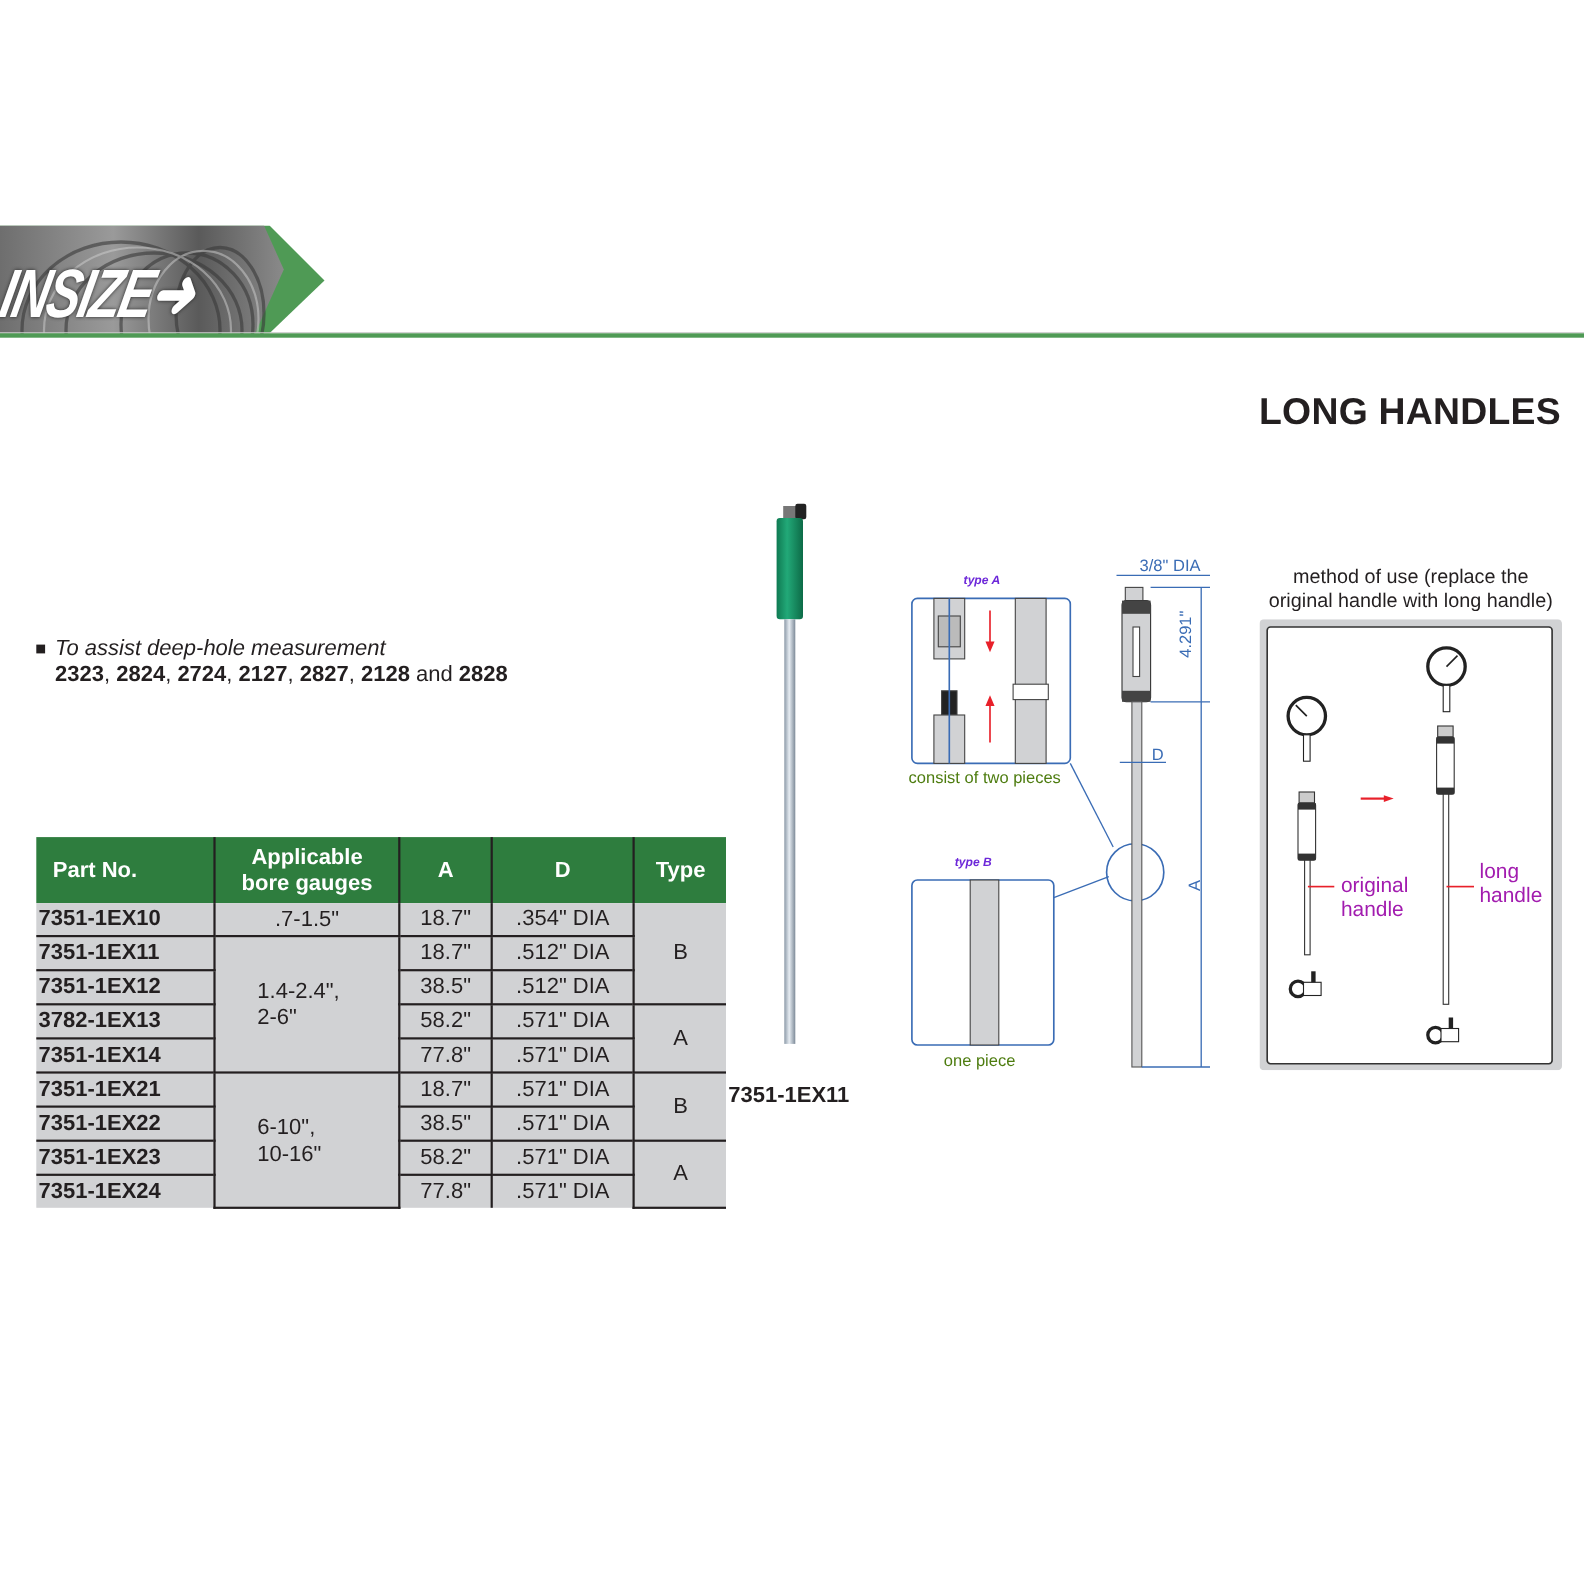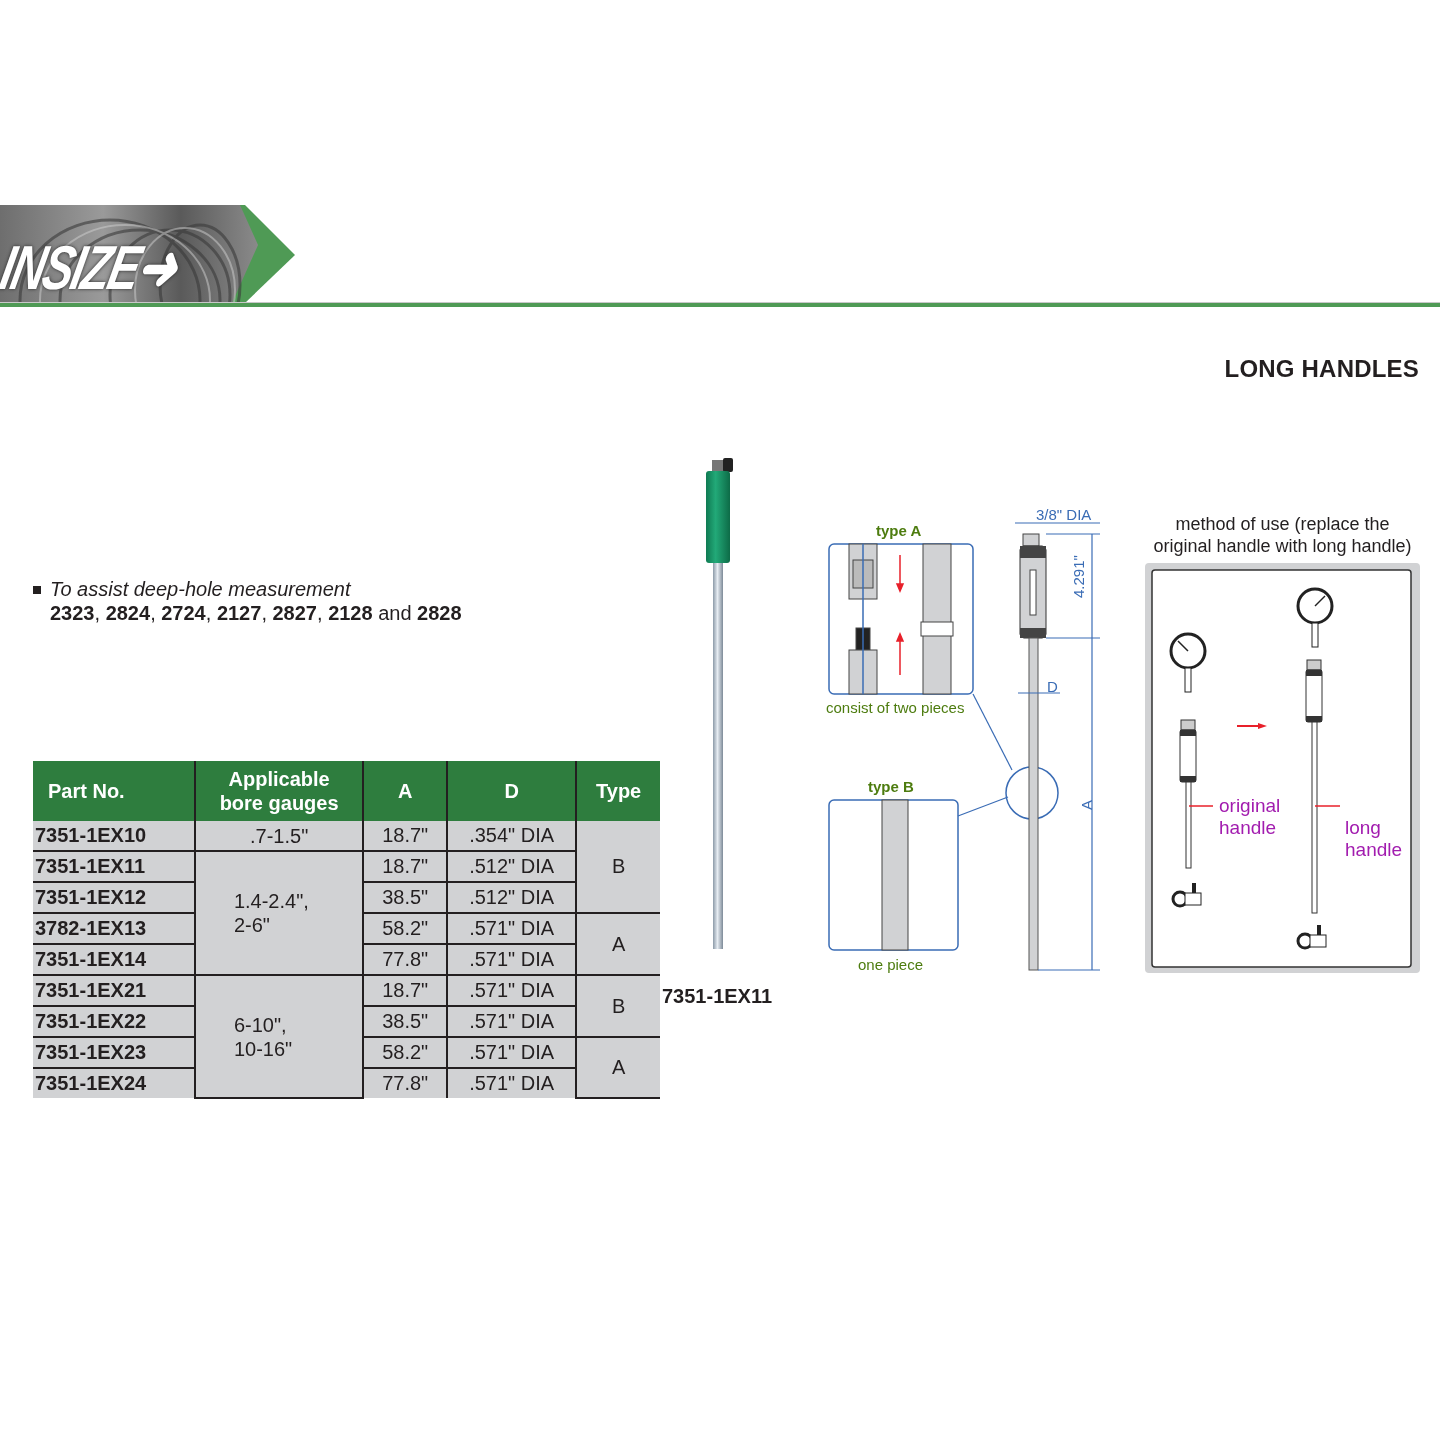--- a/index.html
+++ b/index.html
@@ -3,40 +3,40 @@
 <meta charset="utf-8">
 <style>
   html, body { margin:0; padding:0; }
   body { width:1440px; height:1440px; background:#ffffff; position:relative; overflow:hidden; font-family:"Liberation Sans", sans-serif; color:#231f20; }
   .abs { position:absolute; }
   
   .banner { left:0; top:205px; width:300px; height:100px; }
   .banner-line { left:0; top:303px; width:1440px; height:4px; background:#4f9a55; }
   .banner-line2 { left:0; top:302px; width:1440px; height:1px; background:#c8c8c8; }
   .logo-text { left:2px; top:240px; font-size:46px; font-weight:bold; font-style:italic; color:#ffffff; letter-spacing:-2px; transform:skewX(-12deg) scaleY(1.35); transform-origin:left center; text-shadow:0 0 3px #222; }
-  .page-title { right:21px; top:355px; font-size:24px; font-weight:bold; color:#231f20; letter-spacing:0.2px; }
+  .page-title { right:21px; top:355px; font-size:34px; font-weight:bold; color:#231f20; letter-spacing:0.2px; }
   
   .bullets { left:33px; top:577px; font-size:20px; line-height:24px; color:#231f20; }
   .bullet-row { display:flex;font-style:italic; }
   .bullet-sq { width:8px; height:8px; background:#231f20; margin:9px 9px 0 0; flex:none; }
   .bullet-indent { padding-left:17px; }
   
   table.spec { position:absolute; left:33px; top:761px; border-collapse:collapse; width:627px; font-size:20px; }
   table.spec th { background:#2e7d3e; color:#ffffff; font-weight:bold; height:60px; padding:0; border-left:2px solid #231f20; line-height:24px; }
   table.spec th:first-child { border-left:none; text-align:left; padding-left:15px; }
   table.spec td { background:#d1d2d4; height:29px; padding:0; border:2px solid #231f20; text-align:center; color:#231f20; }
   table.spec td.part { font-weight:bold; text-align:left; padding-left:2px; border-left:none; }
   table.spec td.type { border-right:none; }
   table.spec td.gauge { vertical-align:middle; text-align:left; padding-left:38px; line-height:24px; }
   table.spec td.gauge.center { text-align:center; padding-left:0; }
   table.spec tr:first-child td { border-top:none; }
   table.spec tr:last-child td { border-bottom:none; }
   .product-label { left:662px; top:985px; font-size:20px; font-weight:bold; }
   .diagram-text { font-size:15px; color:#4d7c0f; }
-  .diagram-bold { font-size:15px; font-weight:bold; color:#4d7c0f; }
+  .diagram-bold { font-size:11px; font-weight:bold; color:#6d28d9;font-style:italic; }
   .dim-text { color:#3a6cb5; font-size:15px; }
   .method-title { left:1140px; top:513px; width:285px; text-align:center; font-size:18px; line-height:22px; }
   .method-label { font-size:19px; line-height:22px; color:#a21caf; }
 </style>
 </head>
 <body>
 
 <div class="abs banner">
   <svg width="300" height="100" viewBox="0 0 300 100">
     <defs>
@@ -245,13 +245,13 @@
   <rect x="161" y="107" width="16" height="52" rx="2" fill="#fff" stroke="#333"></rect>
   <rect x="161" y="107" width="16" height="6" fill="#333"></rect>
   <rect x="161" y="153" width="16" height="6" fill="#333"></rect>
   <rect x="167" y="159" width="5" height="191" fill="#fff" stroke="#333"></rect>
   <line x1="170" y1="243" x2="195" y2="243" stroke="#e8202a" stroke-width="1.5"></line>
   <circle cx="160" cy="378" r="7" fill="#fff" stroke="#222" stroke-width="3"></circle>
   <rect x="165" y="372" width="16" height="12" fill="#fff" stroke="#222"></rect>
   <rect x="172" y="362" width="4" height="10" fill="#222"></rect>
 </svg>
 <div class="abs method-label" style="left:1219px;top:795px"><span>original</span><br><span>handle</span></div>
-<div class="abs method-label" style="left:1345px;top:817px"><span>long</span><br><span>handle</span></div>
+<div class="abs method-label" style="left:1345px;top:782px"><span>long</span><br><span>handle</span></div>
 
 </body></html>

